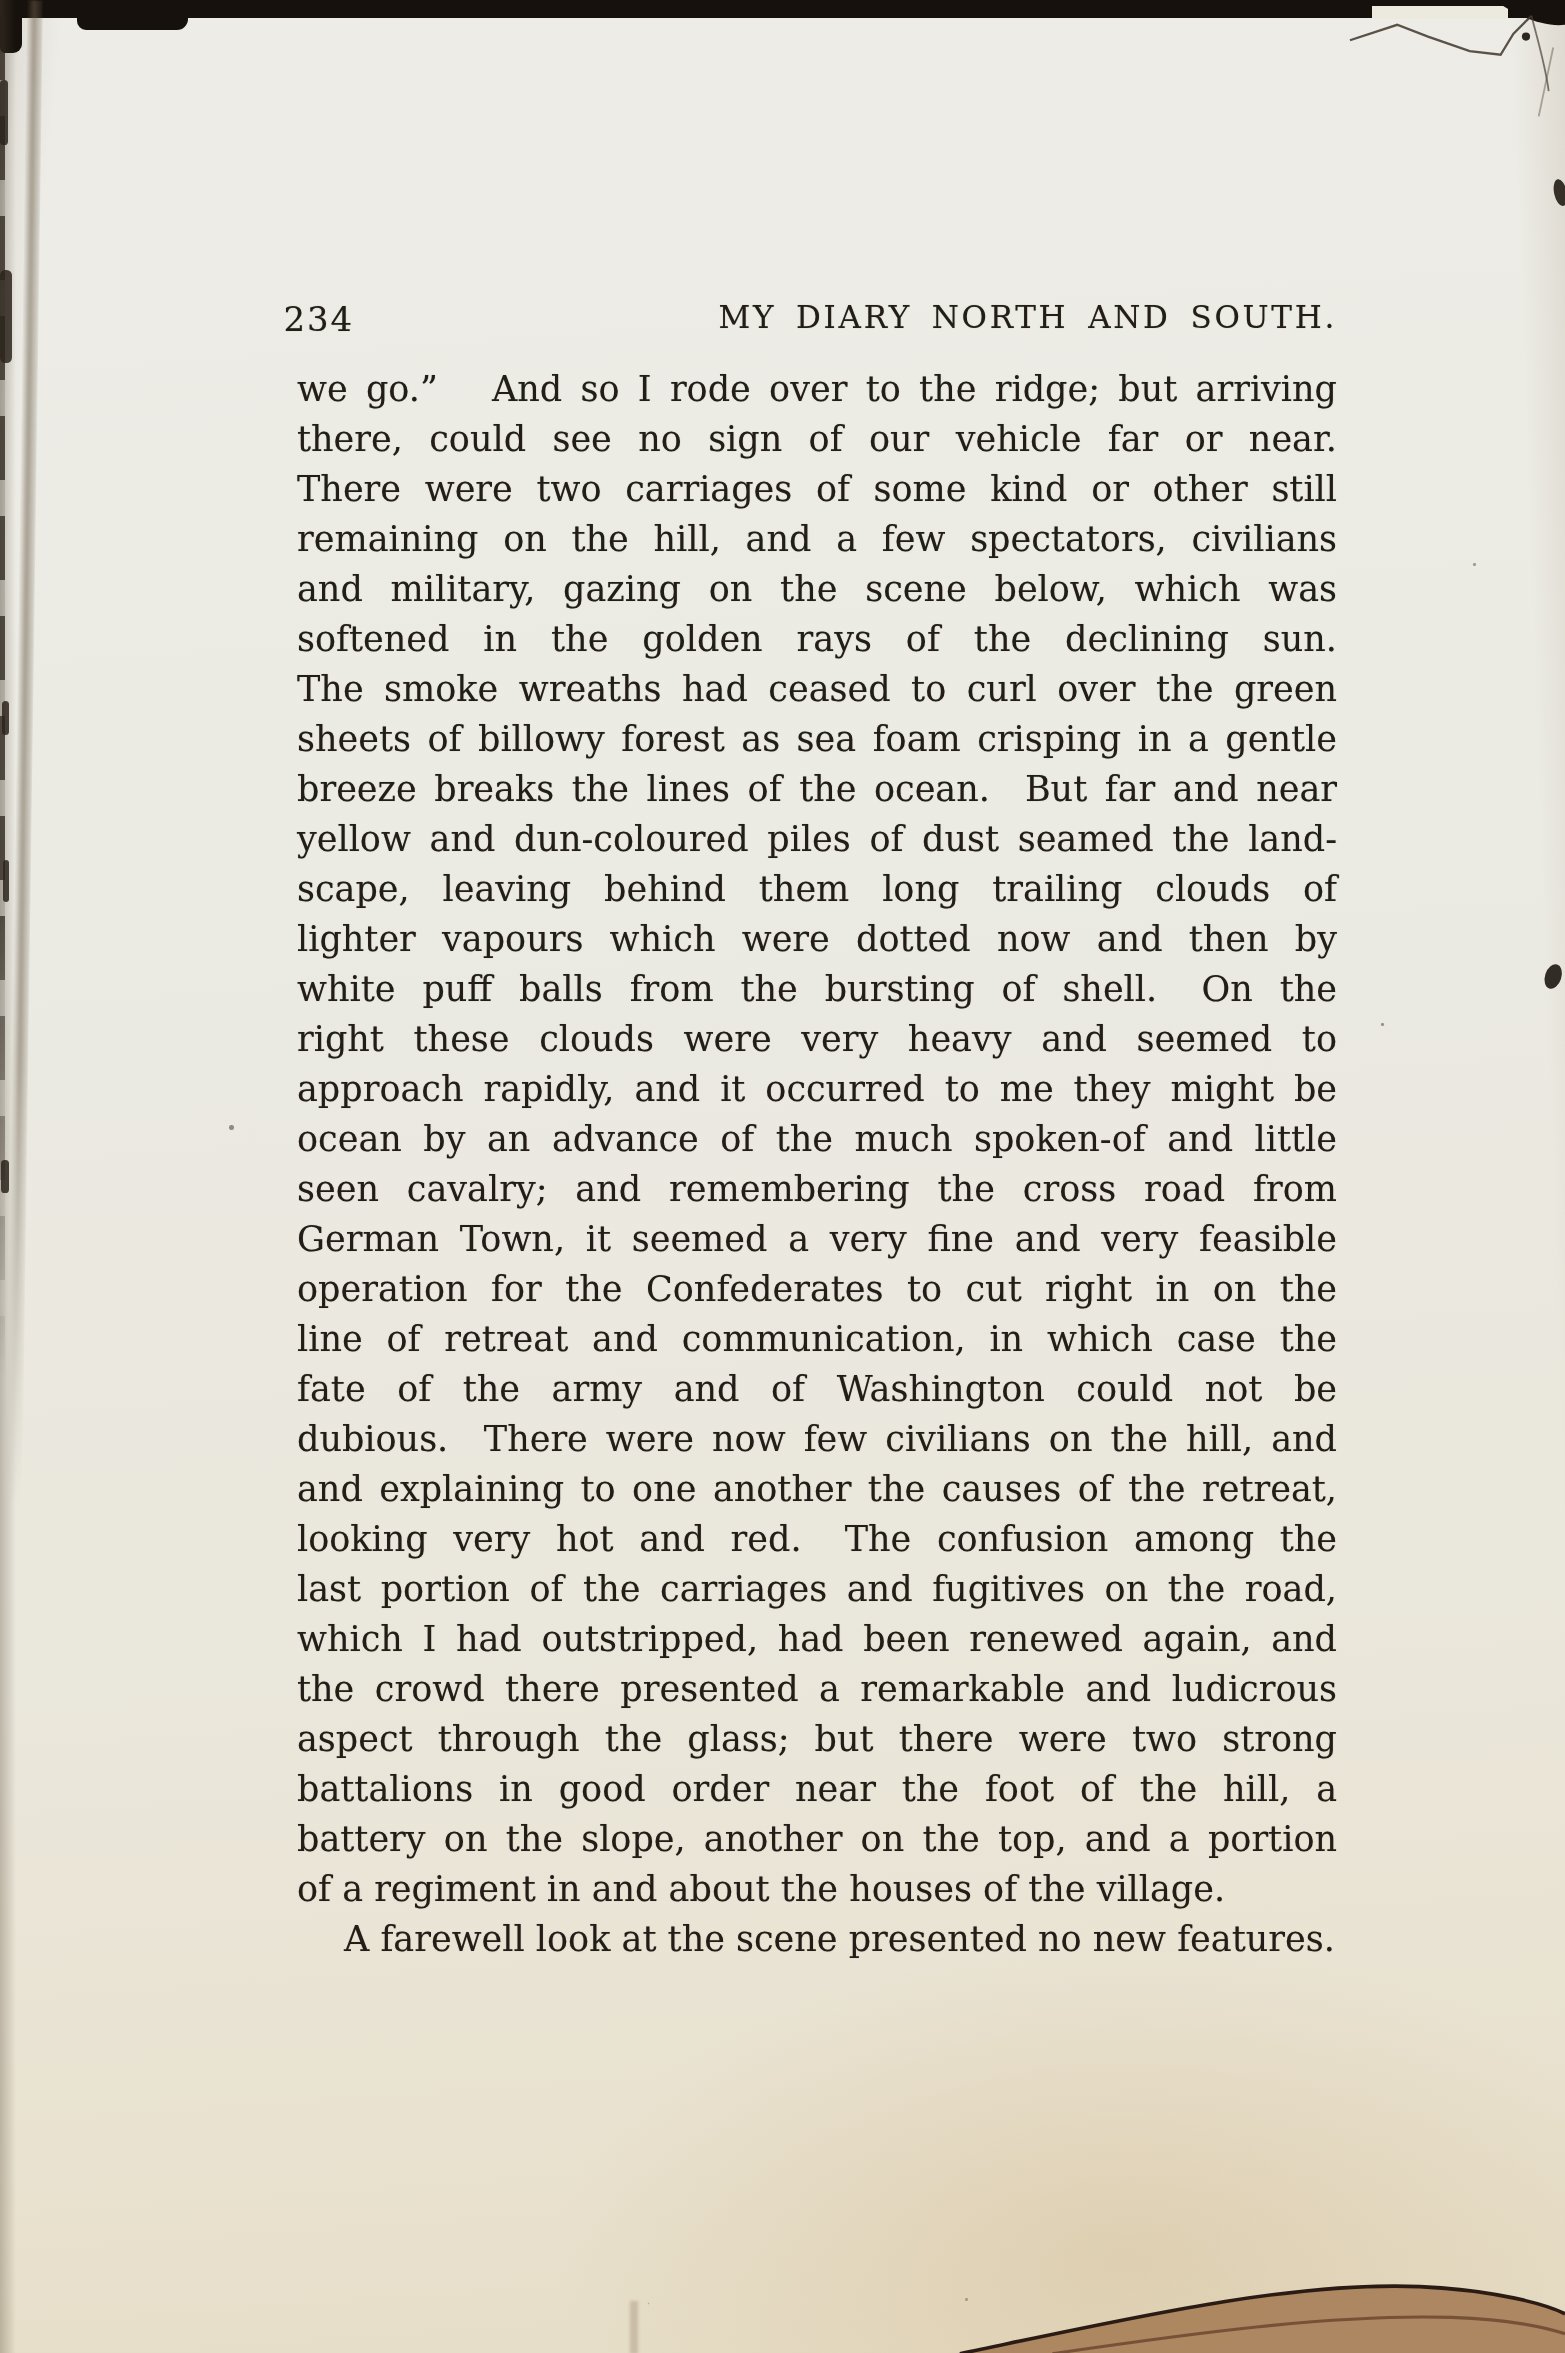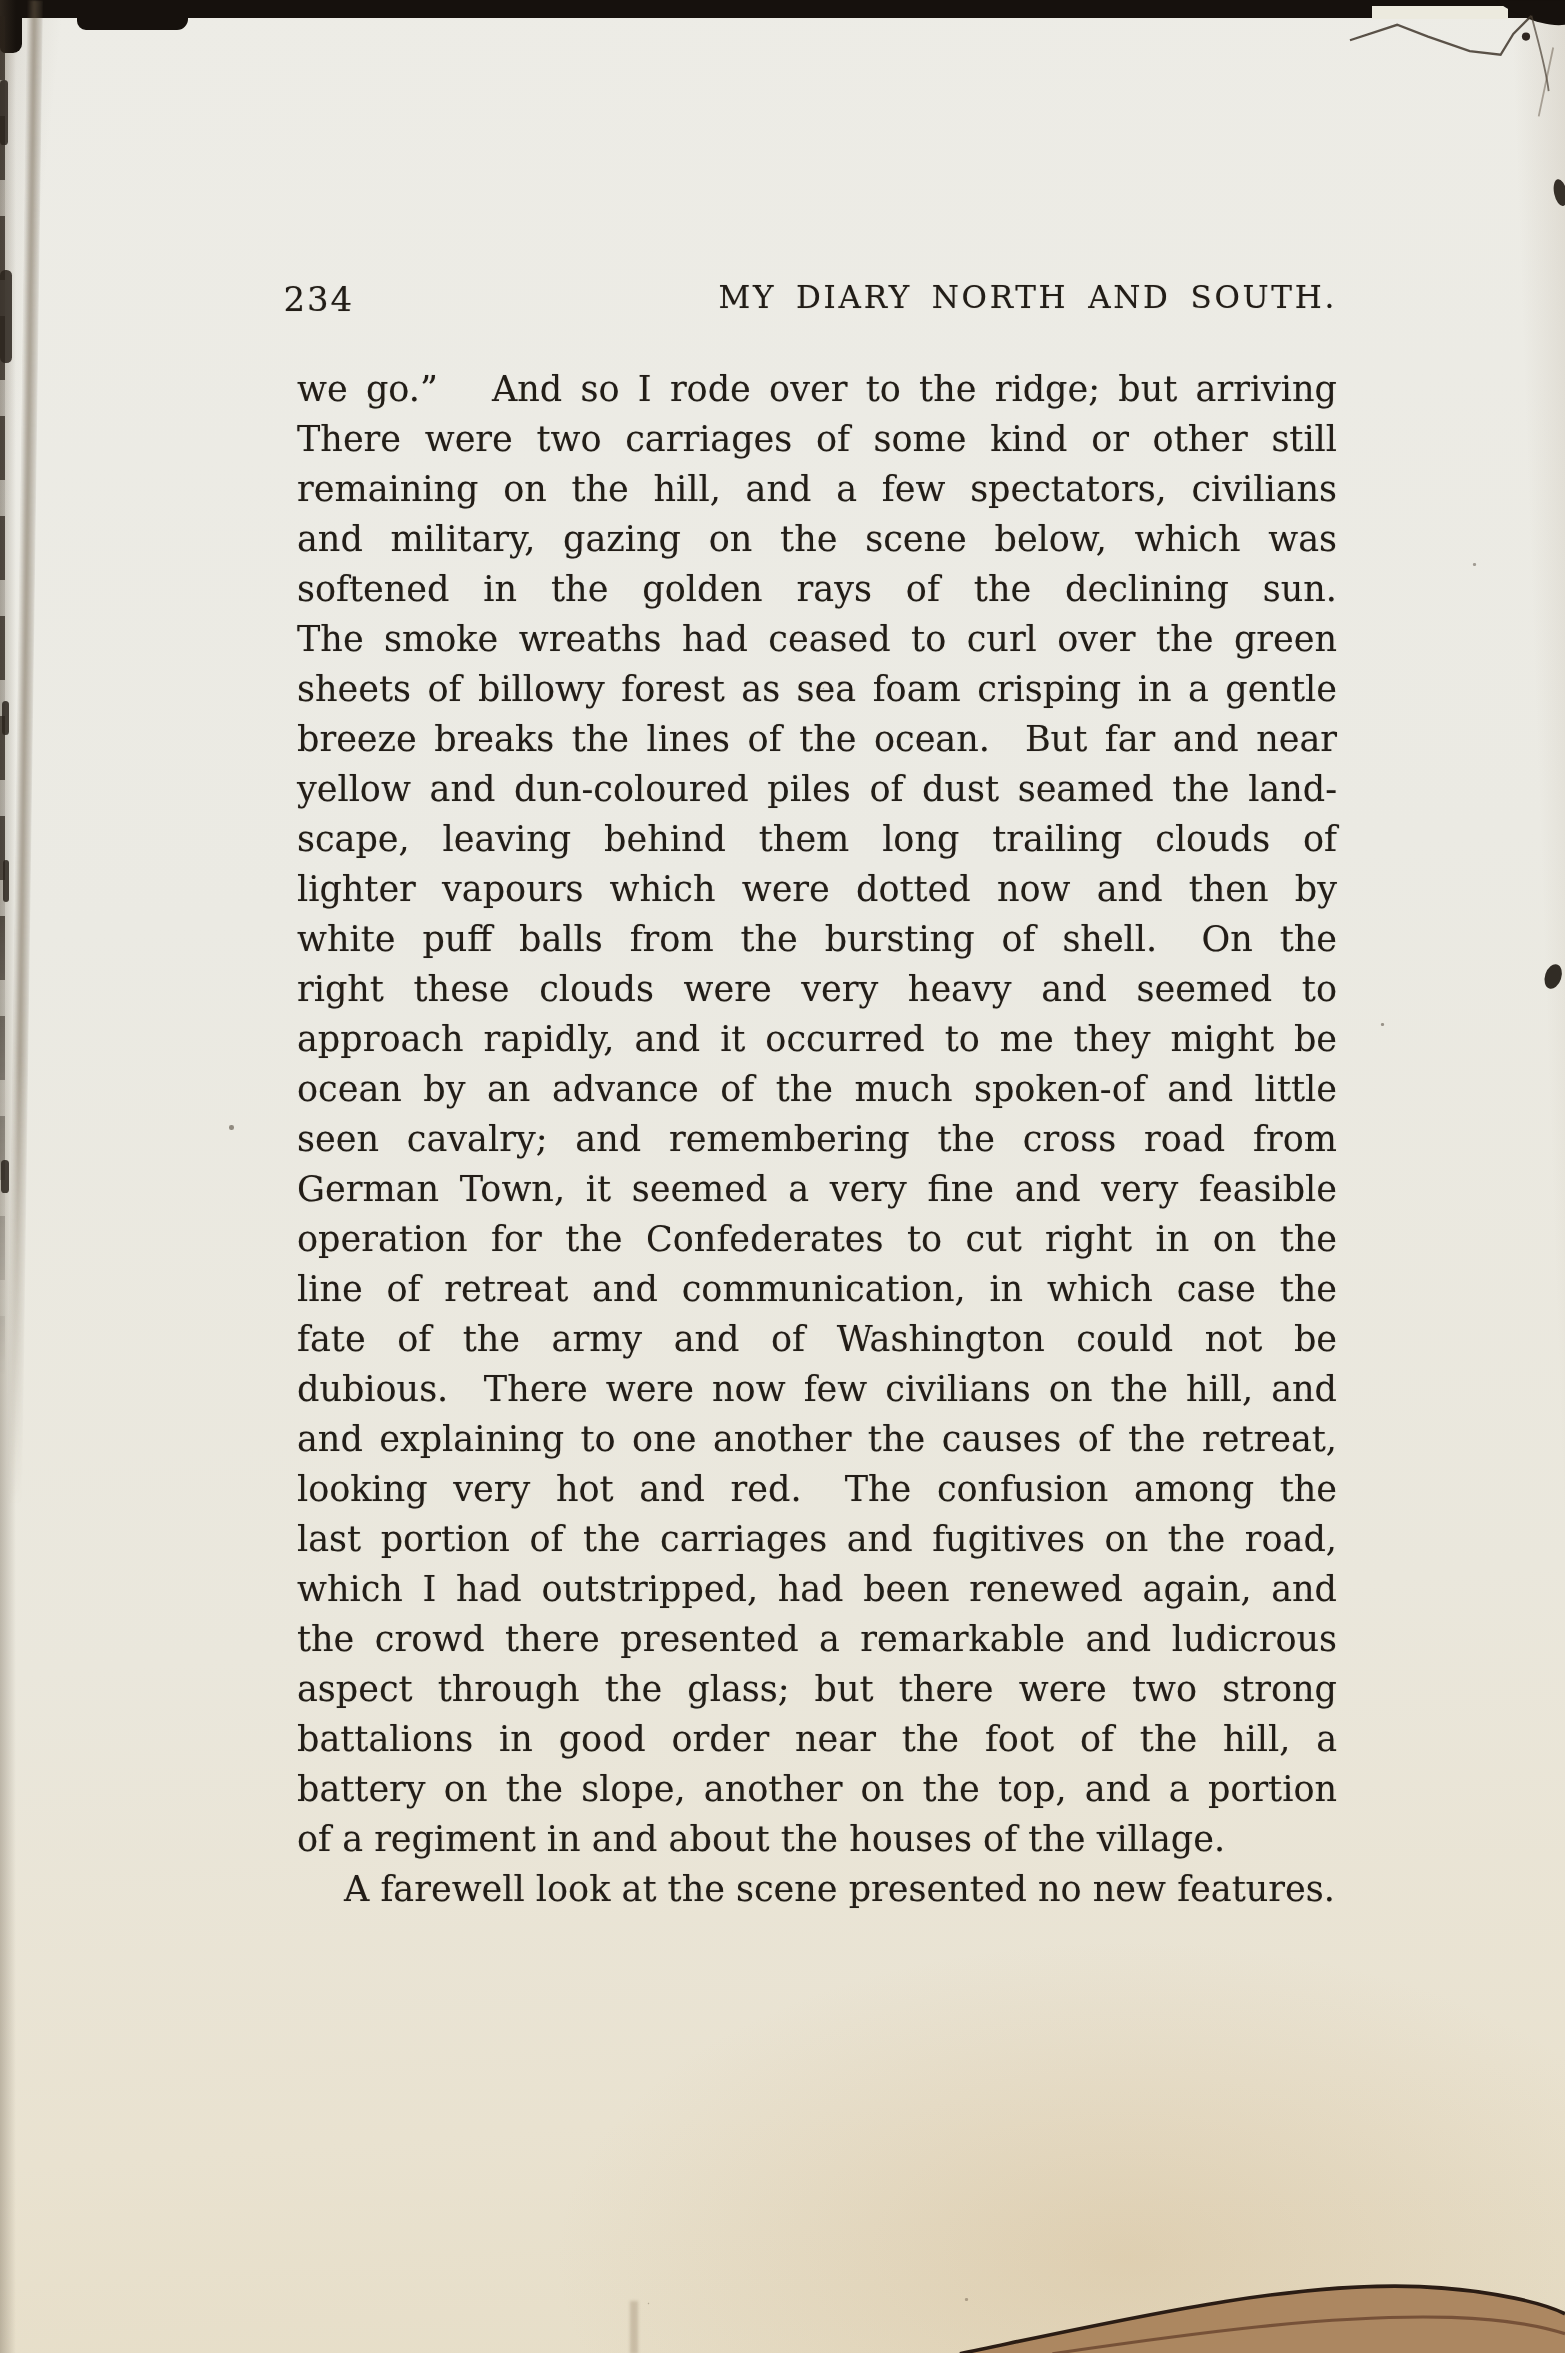--- a/index.html
+++ b/index.html
@@ -46,21 +46,21 @@
     box-shadow: 1151px -103px 0 -0.9px rgba(70,60,48,.5),
                 1243px -563px 0 -0.9px rgba(70,60,48,.45),
                  592px -439px 0 -1.8px rgba(70,60,48,.35),
                  735px 1172px 0 -0.9px rgba(90,75,58,.4),
                  417px 1176px 0 -1.8px rgba(90,75,58,.35); }
   .smudge { position: absolute; left: 630px; top: 2301px; width: 8.2px; height: 53px;
     background: rgba(125,104,80,.28); filter: blur(1.8px); }
   .defects { position: absolute; inset: 0; pointer-events: none; }
   
   .page-inner { position: absolute; left: 289px; top: 279px; width: 1048px; color: #221d17; }
-  .running-header { position: relative; height: 45px; }
+  .running-header { position: relative; height: 45px; margin-top: 20px; }
   .page-num { position: absolute; left: -5.4px; top: 0; font-size: 34px; letter-spacing: 1.8px;
     text-shadow: 0 0 0.9px rgba(34,29,23,.4); }
   .running-title { text-align: right; padding-left: 64px; font-size: 31px;
     letter-spacing: 2.7px; word-spacing: 7.3px; text-shadow: 0 0 0.9px rgba(34,29,23,.4); }
   .body-text { position: absolute; left: 0; top: 85px; width: 1048px; font-size: 35px; }
   .line { height: 50px; line-height: 50px; text-align: justify; text-align-last: justify;
     white-space: nowrap; text-shadow: 0 0 0.9px rgba(34,29,23,.35); margin-left: 8px; }
   .line.para-last { text-align-last: left; }
   .line.indent { text-indent: 47px; }
 </style>
@@ -103,20 +103,21 @@
     <path d="M1160,2594 C1310,2572 1470,2550 1600,2554 C1660,2556 1700,2564 1725,2572" fill="none" stroke="#5f3a26" stroke-width="3.5" opacity="0.7"></path>
   </svg>
 
   <div class="page-inner">
     <div class="running-header">
       <span class="page-num">234</span>
       <div class="running-title">MY DIARY NORTH AND SOUTH.</div>
     </div>
     <div class="body-text">
         <div class="line">we go.”   And so I rode over to the ridge; but arriving</div>
+        <div class="line">there, could see no sign of our vehicle far or near.</div>
         <div class="line">There were two carriages of some kind or other still</div>
         <div class="line">remaining on the hill, and a few spectators, civilians</div>
         <div class="line">and military, gazing on the scene below, which was</div>
         <div class="line">softened in the golden rays of the declining sun.</div>
         <div class="line">The smoke wreaths had ceased to curl over the green</div>
         <div class="line">sheets of billowy forest as sea foam crisping in a gentle</div>
         <div class="line">breeze breaks the lines of the ocean.  But far and near</div>
         <div class="line">yellow and dun-coloured piles of dust seamed the land-</div>
         <div class="line">scape, leaving behind them long trailing clouds of</div>
         <div class="line">lighter vapours which were dotted now and then by</div>

